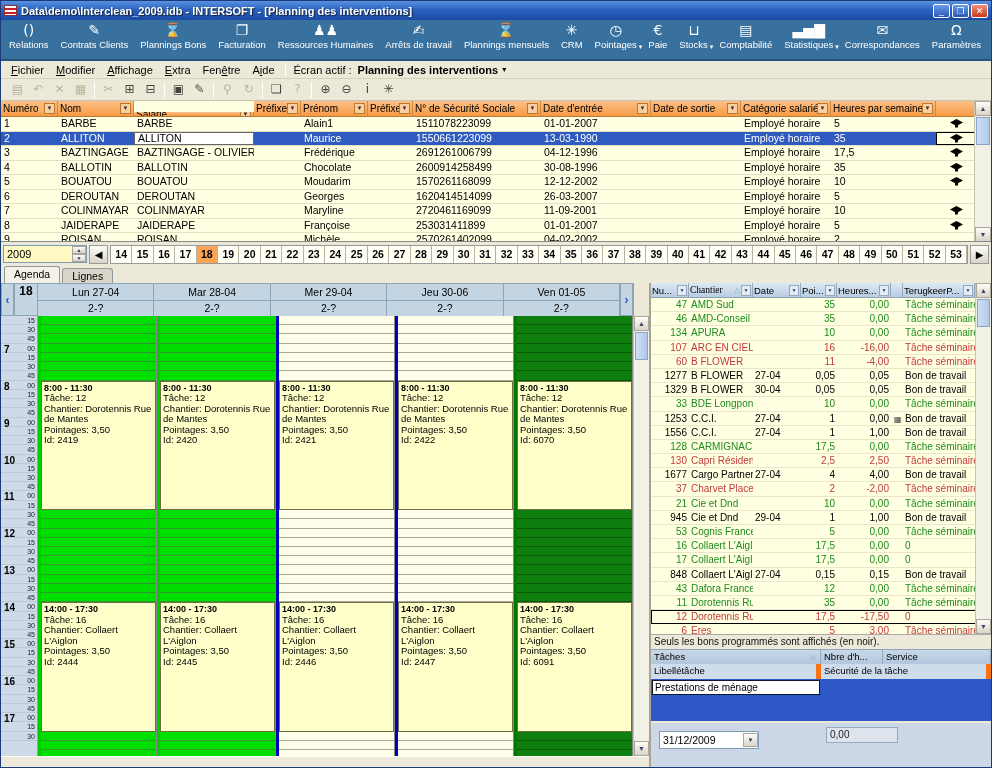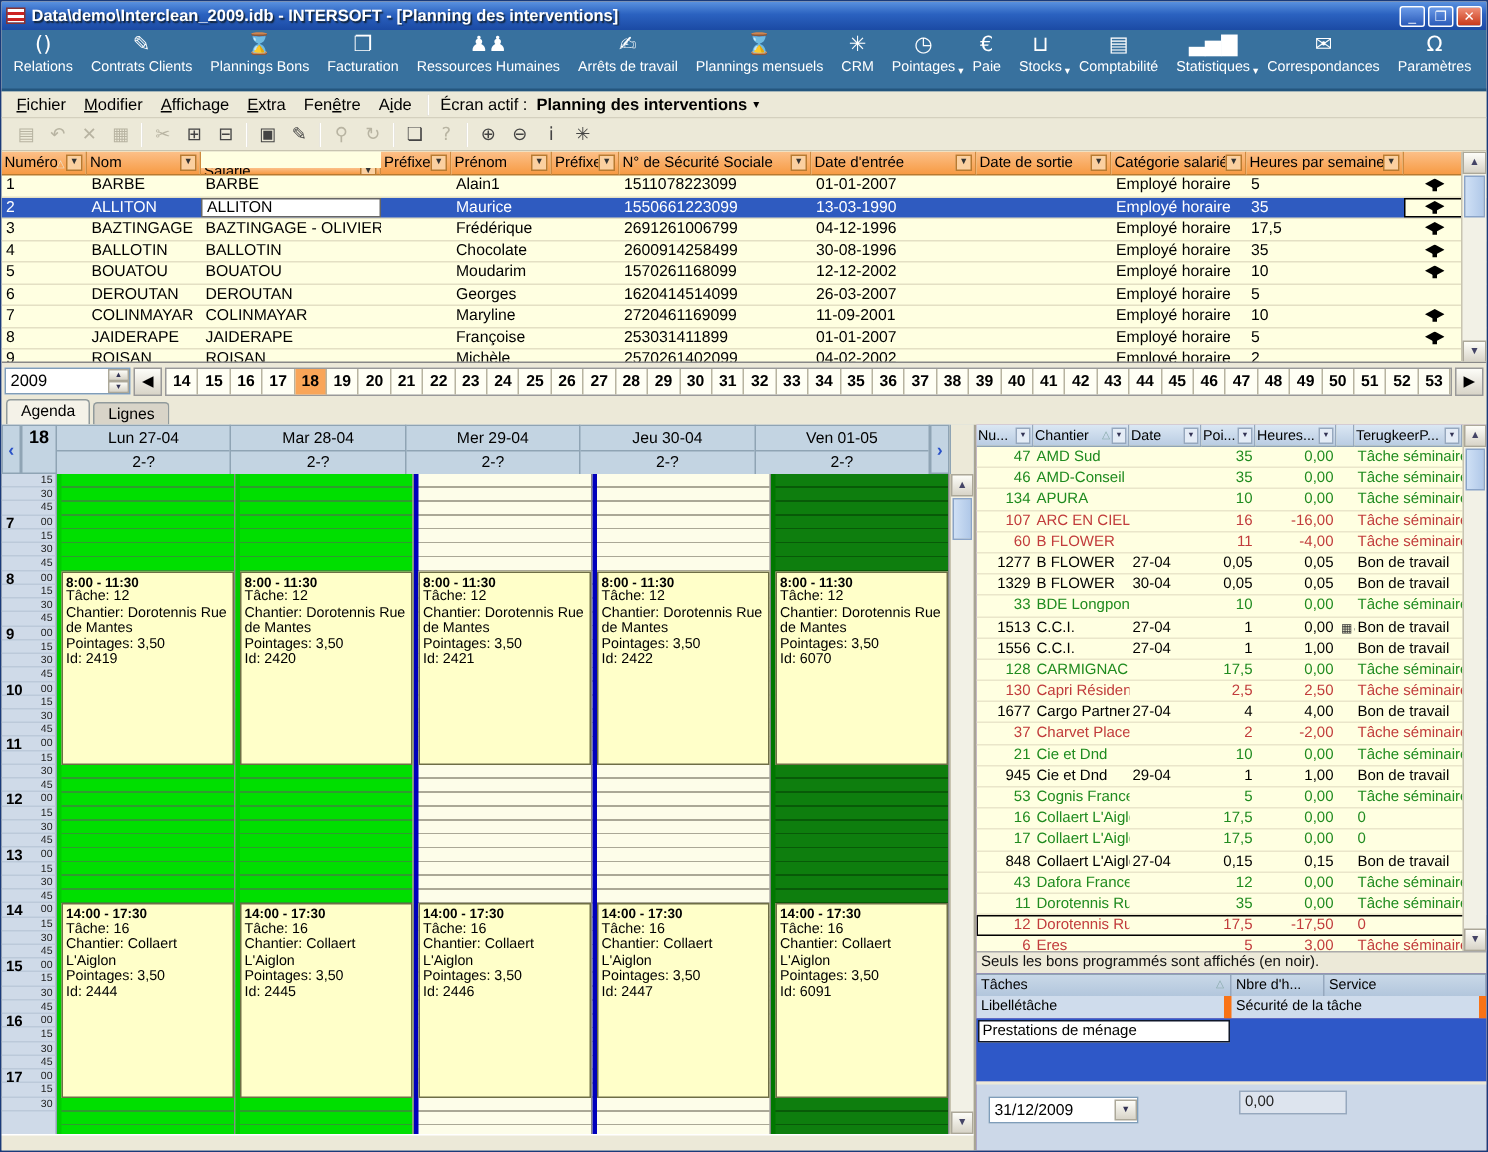--- a/index.html
+++ b/index.html
@@ -67,21 +67,21 @@
   .erow.selected .icon-cell{outline:1px solid #000;outline-offset:-1px;background:#FFFFE1;}
   
   .vsb{position:absolute;right:0;top:0;width:17px;background:#f2f1e6;border-left:1px solid #c8c4b0;
     display:flex;flex-direction:column;}
   .sb-btn{height:15px;background:linear-gradient(#fdfdf8,#d8d4c8);border:1px solid #aca899;
     font-size:7px;line-height:13px;text-align:center;color:#446;}
   .sb-thumb{height:28px;background:linear-gradient(90deg,#cfe0f5,#b0c8e8);border:1px solid #8aa4c8;margin:1px;}
   .sb-fill{flex:1;}
   
   .weekbar{height:24px;display:flex;align-items:center;background:#ece9d8;padding:2px 0 2px 2px;flex:0 0 auto;}
-  .year-spin{width:84px;height:18px;background:#ffffff;border:1px solid #7f9db9;display:flex;align-items:center;
+  .year-spin{width:84px;height:18px;background:#fef9c3;border:1px solid #7f9db9;display:flex;align-items:center;
     font-size:11px;padding-left:3px;}
   .spin-btns{margin-left:auto;display:flex;flex-direction:column;}
   .spin-btns span{width:14px;height:8px;font-size:5px;line-height:7px;text-align:center;
     background:linear-gradient(#fdfdf8,#d8d4c8);border:1px solid #aca899;color:#335;}
   .wk-left,.wk-right{width:19px;height:19px;background:linear-gradient(#fdfdf8,#d8d4c8);
     border:1px solid #999;text-align:center;font-size:10px;line-height:17px;margin:0 2px;color:#000;}
   .weeks{flex:1;display:flex;height:19px;border:1px solid #999;background:#fffff4;}
   .wcell{flex:1;text-align:center;font-size:10.5px;font-weight:bold;line-height:17px;
     border-right:1px solid #b8b4a0;}
   .wcell.sel{background:#F9A558;}
@@ -112,21 +112,21 @@
   .dcol.bright{background:repeating-linear-gradient(to bottom,#00DF00 0 8.24px,#2f9a2f 8.24px 9.24px);}
   .dcol.plain{background:repeating-linear-gradient(to bottom,#FDFDE9 0 8.24px,#aaa896 8.24px 9.24px);}
   .dcol.dark{background:repeating-linear-gradient(to bottom,#0E7E0E 0 8.24px,#085A08 8.24px 9.24px);}
   .edgebar{position:absolute;left:0;top:0;bottom:0;width:3px;}
   .appt{position:absolute;left:3px;right:0;background:#FFFFC9;border:1px solid #6e6e46;
     font-size:9.5px;line-height:10.5px;padding:1px 2px;overflow:hidden;color:#000;}
   .appt .t{font-weight:bold;font-size:9px;display:block;}
   .calsb{width:16px;background:#f2f1e6;display:flex;flex-direction:column;border-left:1px solid #c8c4b0;}
   .calstatus{height:11px;background:#ece9d8;border-top:1px solid #fff;}
   
-  .rightpanel{flex:1;display:flex;flex-direction:column;background:#4c1d95;}
+  .rightpanel{flex:1;display:flex;flex-direction:column;background:#fef9c3;}
   .bons{height:351px;position:relative;overflow:hidden;background:#FFFFE1;}
   .bhead{display:flex;height:15px;}
   .bhcell{background:linear-gradient(#dce8f4,#b9cce2);border-right:1px solid #96a8be;
     border-bottom:1px solid #8fa4b4;font-size:9.5px;display:flex;align-items:center;padding:0 1px;
     white-space:nowrap;overflow:hidden;flex:0 0 auto;}
   .bhcell .lbl{flex:1;overflow:hidden;}
   .bdropbtn{width:10px;height:11px;background:#e4ecf6;border:1px solid #96a8be;font-size:5px;
     line-height:9px;text-align:center;color:#335;flex:0 0 auto;}
   .brow{display:flex;height:14.2px;font-size:10px;border-bottom:1px solid #eae6ca;}
   .bcell{padding:0 2px;white-space:nowrap;overflow:hidden;flex:0 0 auto;line-height:13px;}
@@ -562,21 +562,21 @@
           </span>
           <span class="dhead">
             <span class="dname">Mar 28-04</span>
             <span class="dsub">2-?</span>
           </span>
           <span class="dhead">
             <span class="dname">Mer 29-04</span>
             <span class="dsub">2-?</span>
           </span>
           <span class="dhead">
-            <span class="dname">Jeu 30-04</span>
+            <span class="dname">Jeu 30-06</span>
             <span class="dsub">2-?</span>
           </span>
           <span class="dhead">
             <span class="dname">Ven 01-05</span>
             <span class="dsub">2-?</span>
           </span>
           <span class="chev">›</span>
           <span class="sbspacer"></span>
         </div>
       <div class="calbody">
@@ -828,21 +828,21 @@
       <div class="calstatus"></div>
     </div>
 
     <div class="rightpanel">
       <div class="bons">
         <div class="bhead" id="bonsHead">
             <span class="bhcell" style="width: 38px;">
               <span class="lbl">Nu...</span>
               <span class="bdropbtn">▼</span>
             </span>
-            <span class="bhcell" style="width: 64px;">
+            <span class="bhcell" style="width: 64px; font-family: Liberation Serif, serif;">
               <span class="lbl">Chantier</span>
               <span class="sortglyph" style="color: rgb(136, 170, 170);">△</span>
               <span class="bdropbtn">▼</span>
             </span>
             <span class="bhcell" style="width: 48px;">
               <span class="lbl">Date</span>
               <span class="bdropbtn">▼</span>
             </span>
             <span class="bhcell" style="width: 36px;">
               <span class="lbl">Poi...</span>
@@ -927,21 +927,21 @@
             <div class="brow green">
               <span class="bcell r" style="width: 38px;">33</span>
               <span class="bcell " style="width: 64px;">BDE Longpont</span>
               <span class="bcell " style="width: 48px;"></span>
               <span class="bcell r" style="width: 36px;">10</span>
               <span class="bcell r" style="width: 54px;">0,00</span>
               <span class="bcell" style="width: 12px;"></span>
               <span class="bcell" style="width: 72px;">Tâche séminaire</span>
             </div>
             <div class="brow black">
-              <span class="bcell r" style="width: 38px;">1513</span>
+              <span class="bcell r" style="width: 38px;">1253</span>
               <span class="bcell " style="width: 64px;">C.C.I.</span>
               <span class="bcell " style="width: 48px;">27-04</span>
               <span class="bcell r" style="width: 36px;">1</span>
               <span class="bcell r" style="width: 54px;">0,00</span>
               <span class="bcell" style="width: 12px;"><span class="note-ic">▦✓</span></span>
               <span class="bcell" style="width: 72px;">Bon de travail</span>
             </div>
             <div class="brow black">
               <span class="bcell r" style="width: 38px;">1556</span>
               <span class="bcell " style="width: 64px;">C.C.I.</span>

